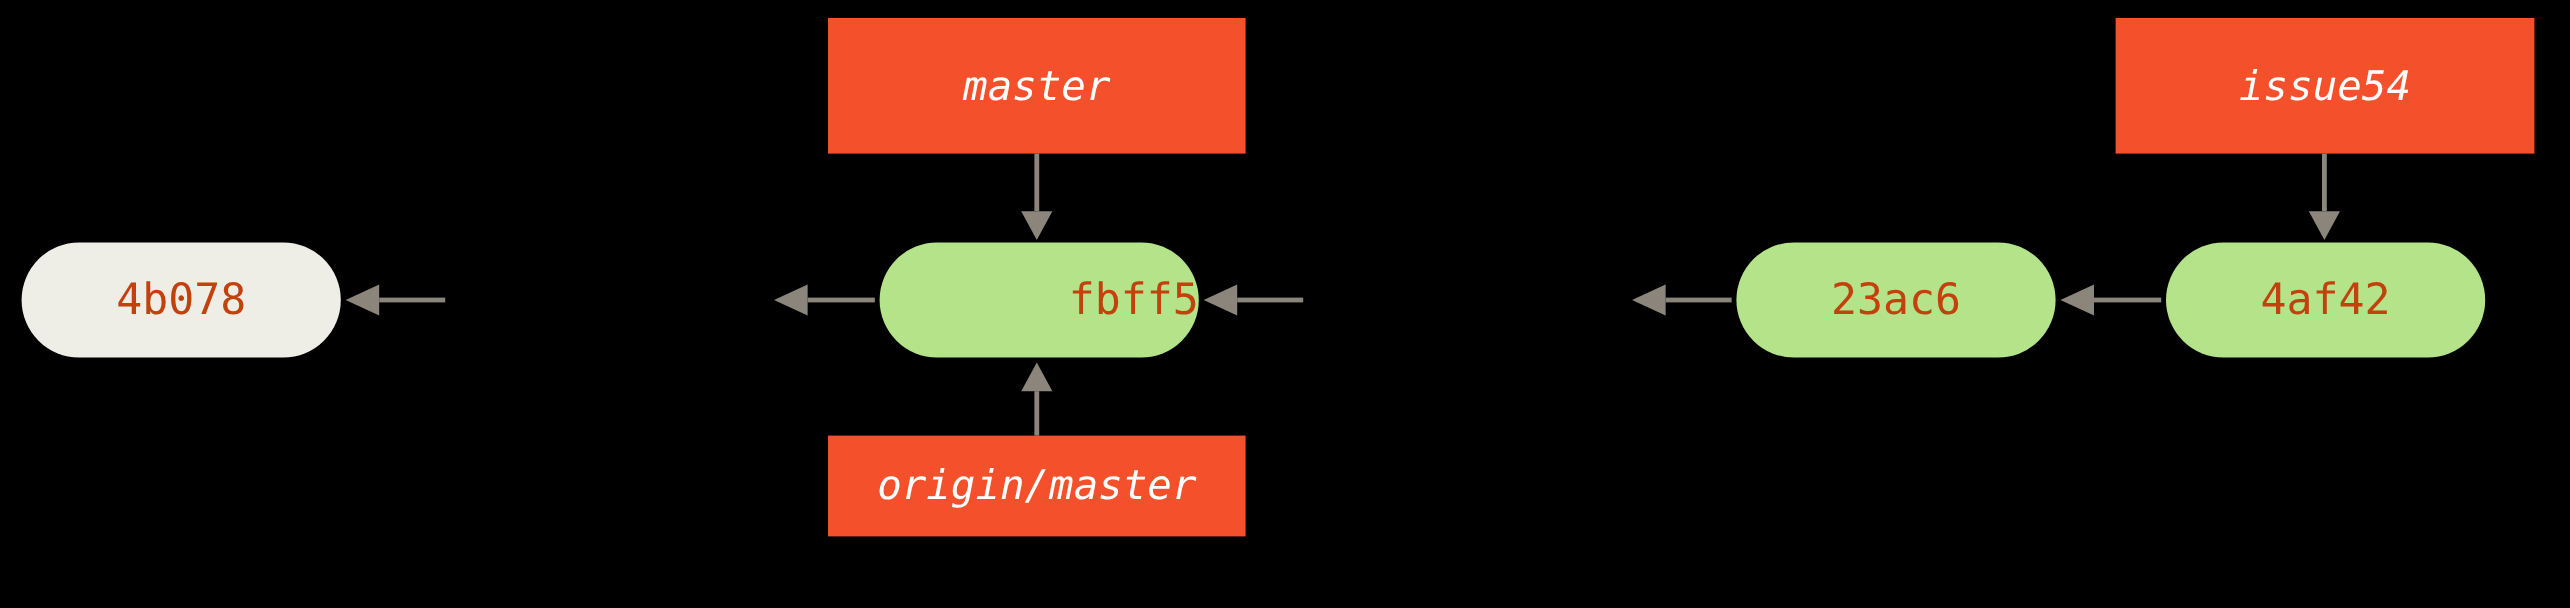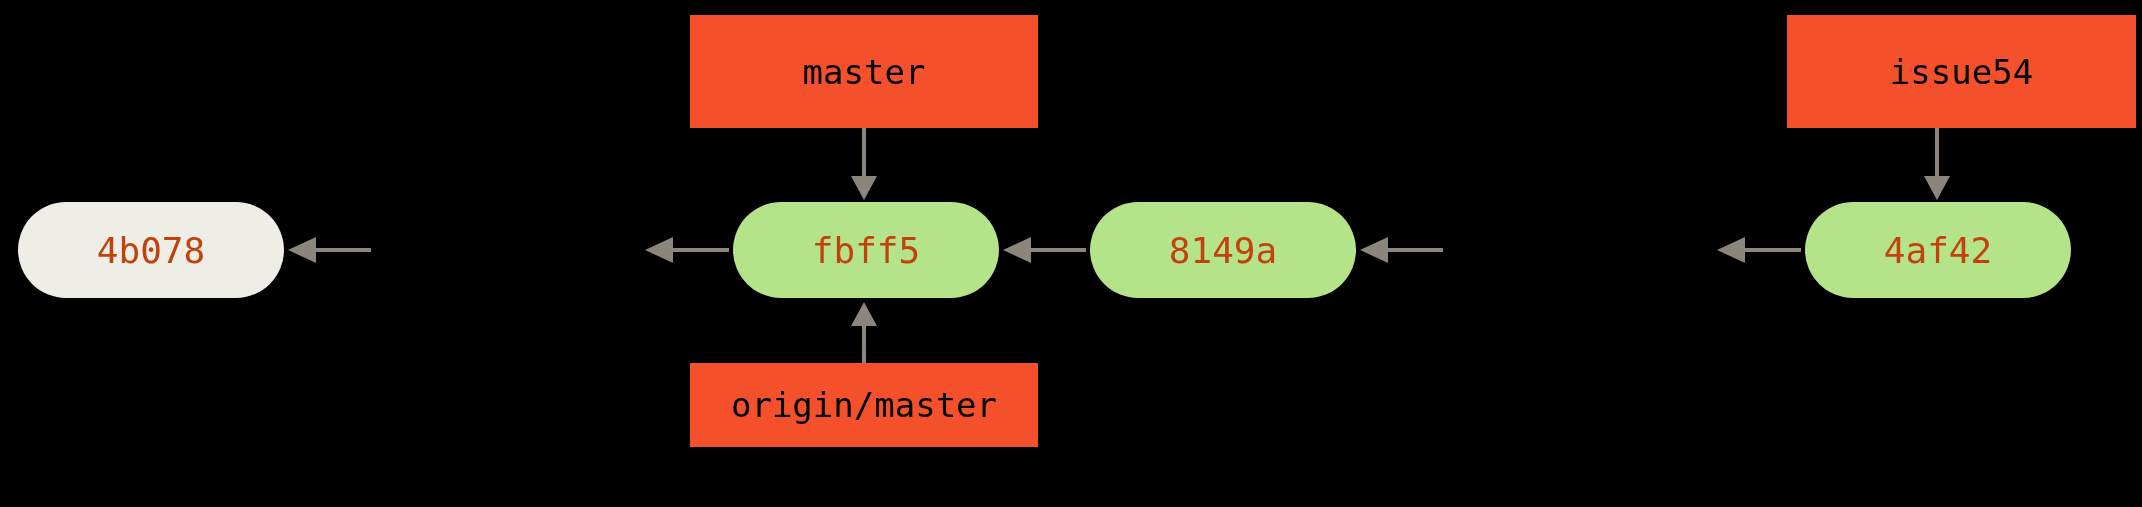--- a/index.html
+++ b/index.html
@@ -22,39 +22,40 @@
     display: flex;
     align-items: center;
     justify-content: center;
     font-size: 36px;
     color: #c2410c;
   }
   .commit.default   { background: #EEEEE6; }
   .commit.highlight { background: #B4E389; }
   .c1 { left: 18px; }
   .c2 { left: 375px; }
-  .c3 { left: 733px; }
+  .c3 { left: 733px; justify-content: flex-end; }
   .c4 { left: 1090px; }
   .c5 { left: 1447px; }
   .c6 { left: 1805px; }
 
   
   .branch {
     position: absolute;
     width: 348px;
     height: 113px;
     background: #F3502B;
     display: flex;
     align-items: center;
     justify-content: center;
     font-size: 34px;
-    color: #000000;
+    color: #ffffff;
+    font-style: italic;
   }
   .l-master  { left: 690px;  top: 15px; }
-  .l-issue54 { left: 1763px; top: 15px; width: 349px; margin-left: 24px; }
+  .l-issue54 { left: 1763px; top: 15px; width: 349px; }
   .l-origin  { left: 690px;  top: 363px; height: 84px; }
 
   
   .ha {
     position: absolute;
     top: 237px;
     height: 26px;
     display: flex;
     align-items: center;
   }
@@ -123,22 +124,22 @@
     <div class="head-up"></div>
     <div class="line"></div>
   </div>
 
   <div class="commit default c1">
     <span>4b078</span>
   </div>
   <div class="commit highlight c3">
     <span>fbff5</span>
   </div>
-  <div class="commit highlight c4">
-    <span>8149a</span>
+  <div class="commit highlight c5">
+    <span>23ac6</span>
   </div>
   <div class="commit highlight c6">
     <span>4af42</span>
   </div>
 
   <div class="ha ha1">
     <div class="head"></div>
     <div class="line"></div>
   </div>
   <div class="ha ha2">

